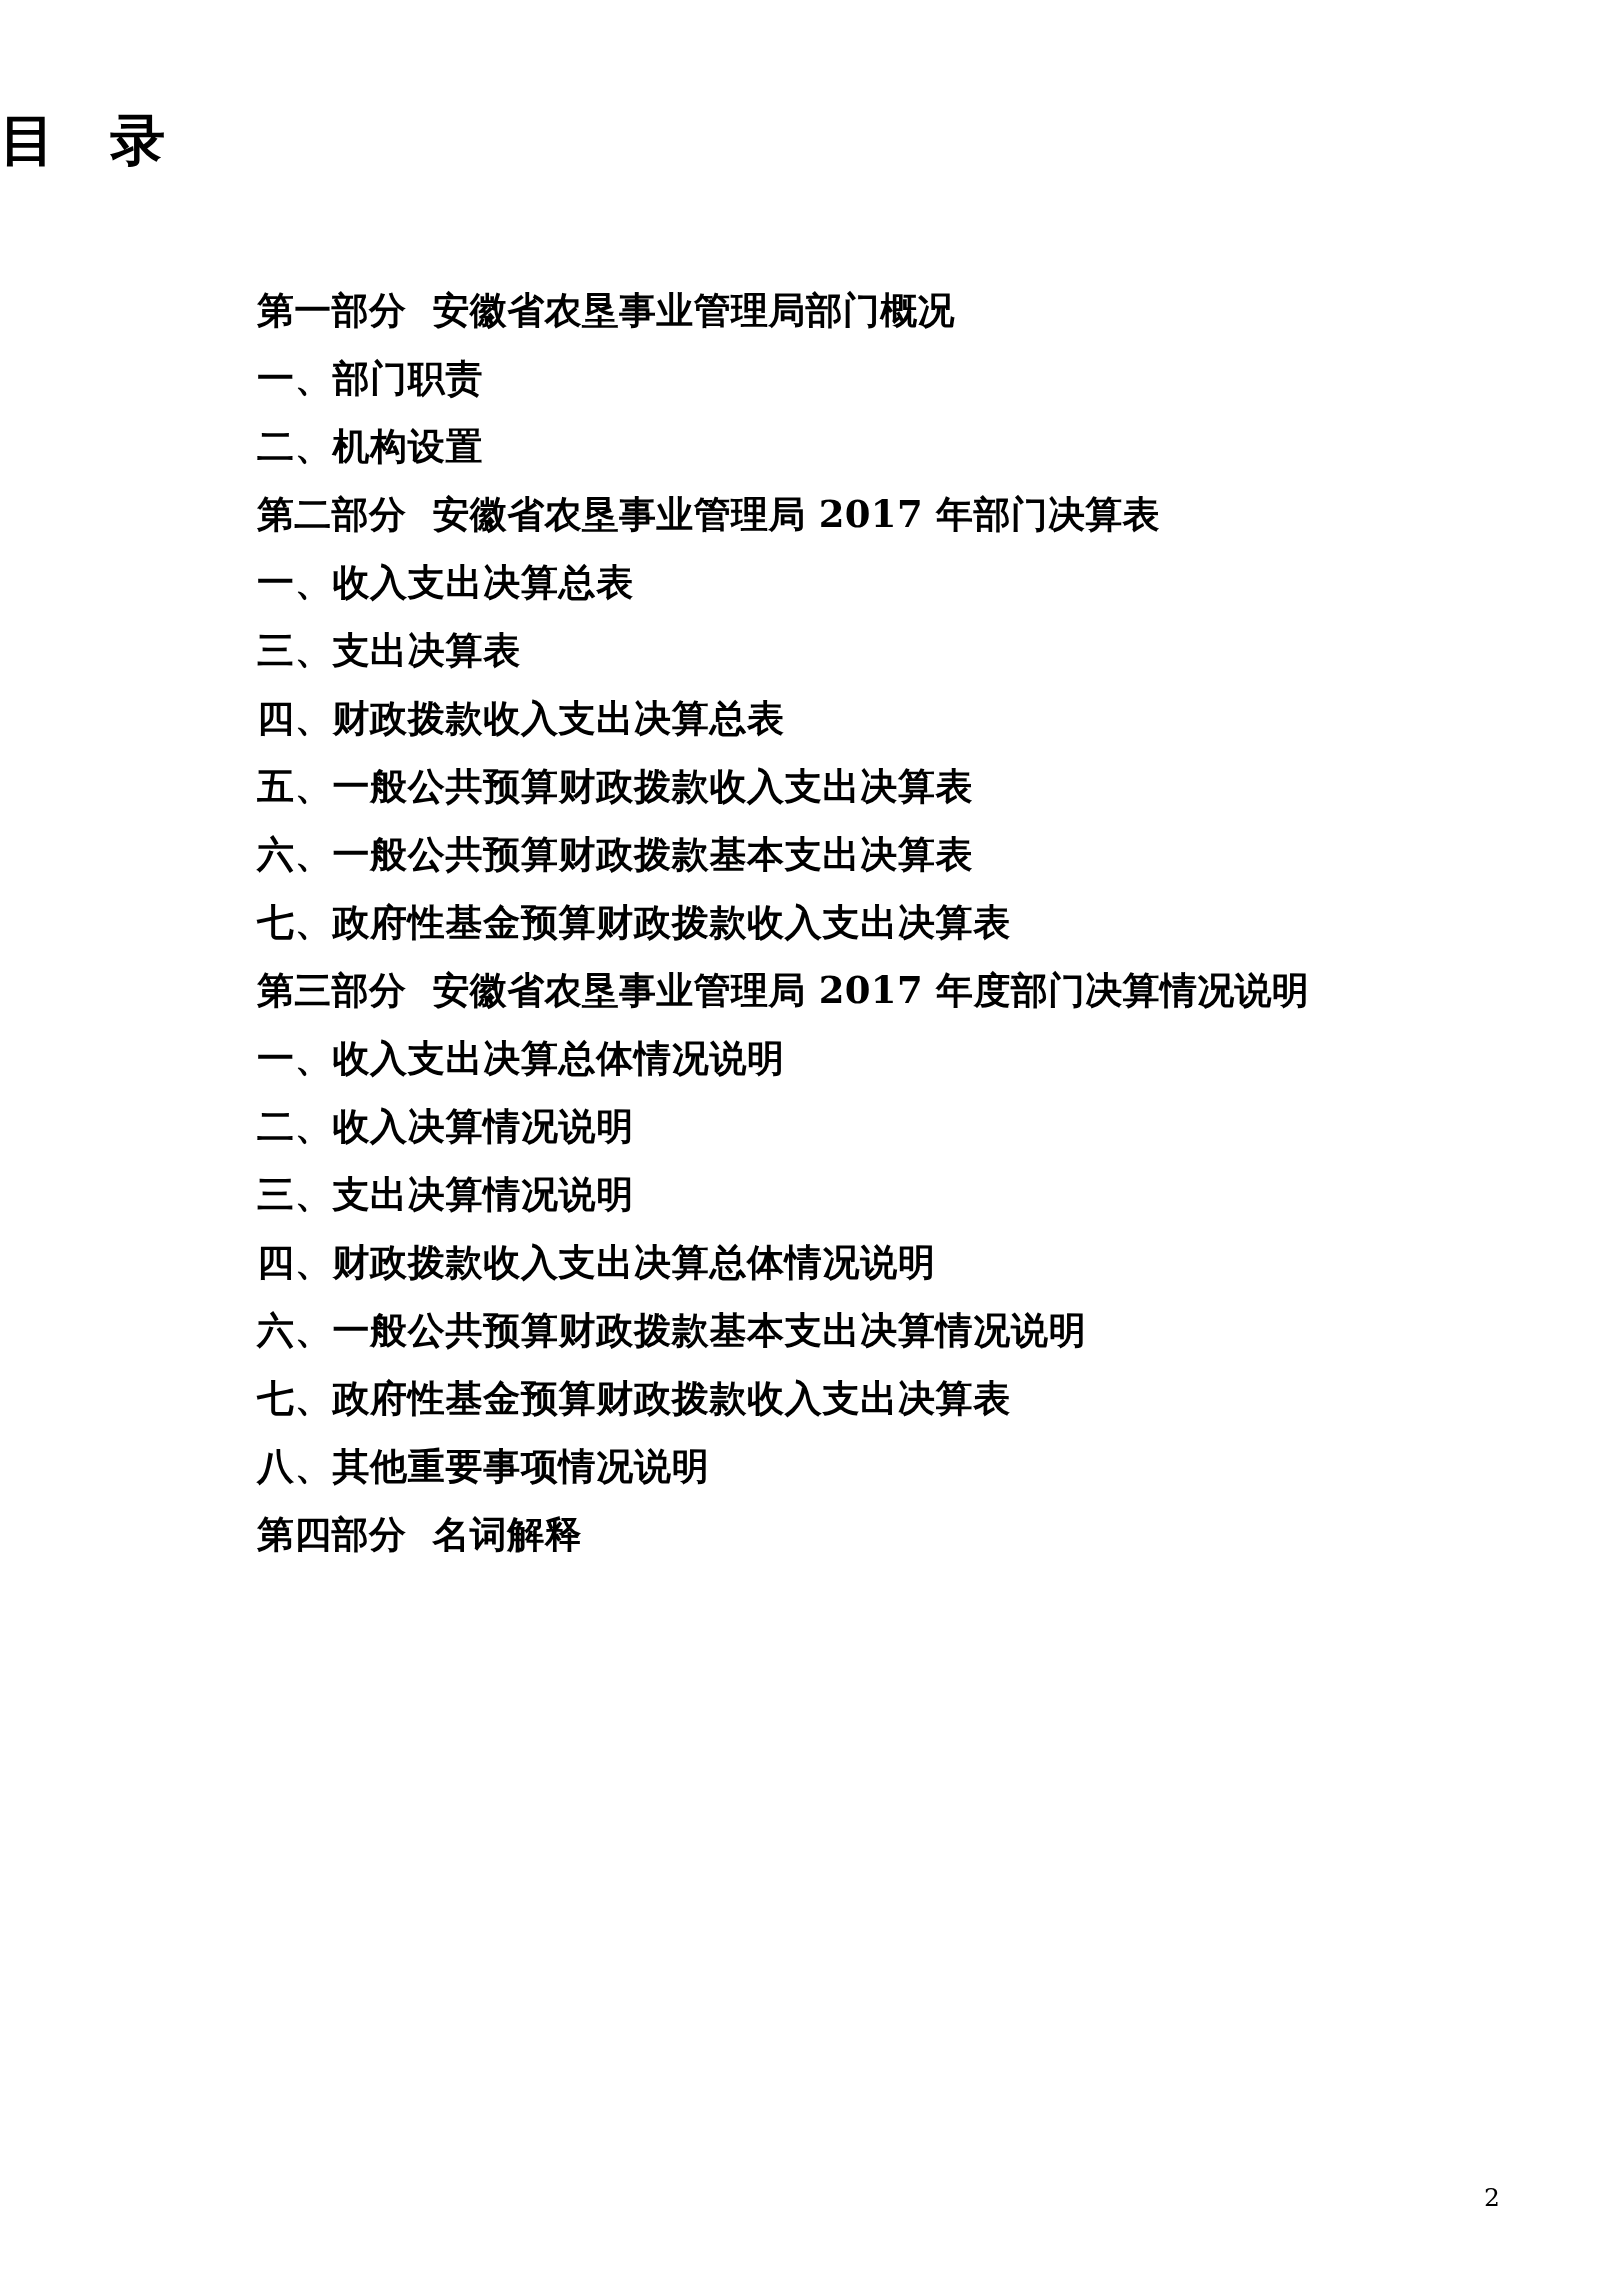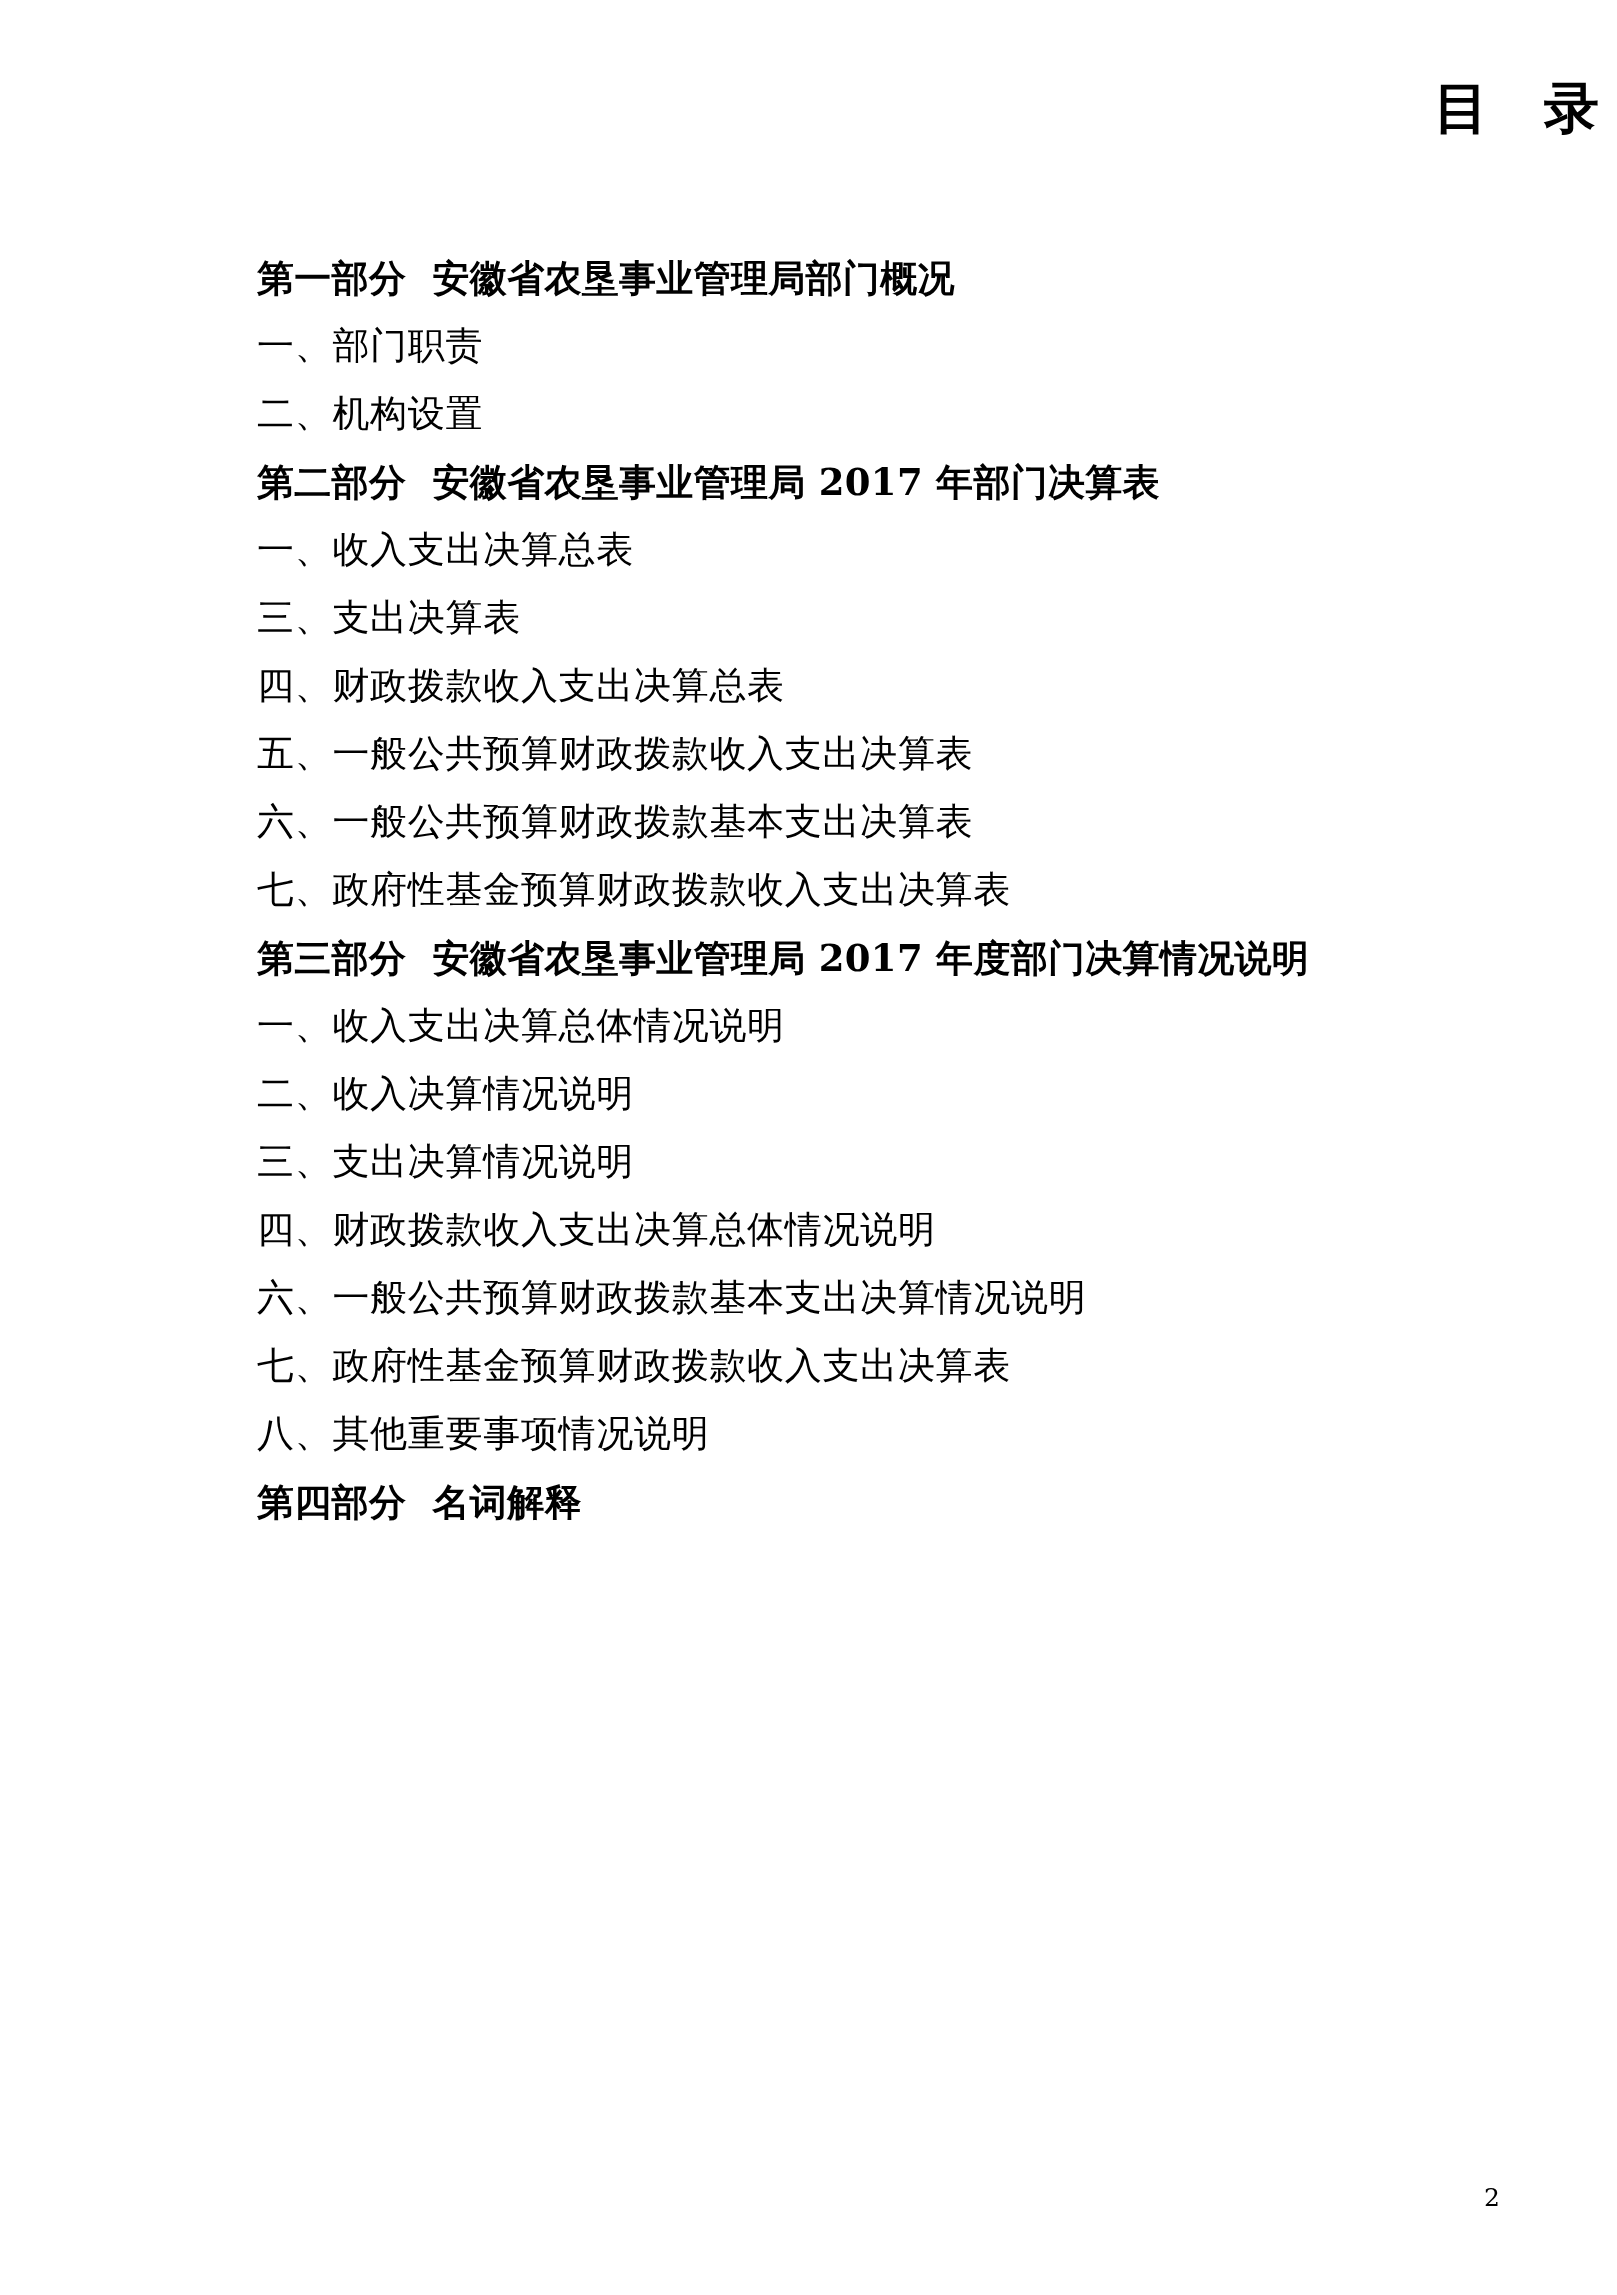--- a/index.html
+++ b/index.html
@@ -14,44 +14,44 @@
   .page {
     position: relative;
     width: 1617px;
     height: 2295px;
     margin: 0 auto;
     background: #ffffff;
     box-sizing: border-box;
     overflow: hidden;
   }
   .doc-title {
-    text-align: right;
+    text-align: left;
     font-size: 55px;
     font-weight: 700;
     letter-spacing: 18px;
-    padding-top: 72px;
+    padding-top: 104px;
     font-family: "DejaVu Serif", "Liberation Serif", serif;
   }
   .toc {
     margin-top: 98px;
     padding-left: 257px;
     padding-right: 67px;
   }
   .toc-entry {
     font-size: 37px;
     line-height: 68px;
     font-family: "DejaVu Serif", "Liberation Serif", serif;
     white-space: pre-wrap;
   }
   .toc-entry.part {
     font-weight: 700;
     letter-spacing: 0.3px;
   }
   .toc-entry.item {
-    font-weight: 400;
+    font-weight: 700;
     letter-spacing: 0.7px;
   }
   .page-number {
     position: absolute;
     right: 117px;
     bottom: 83px;
     font-size: 25px;
     font-family: "DejaVu Serif", "Liberation Serif", serif;
   }
 </style>

